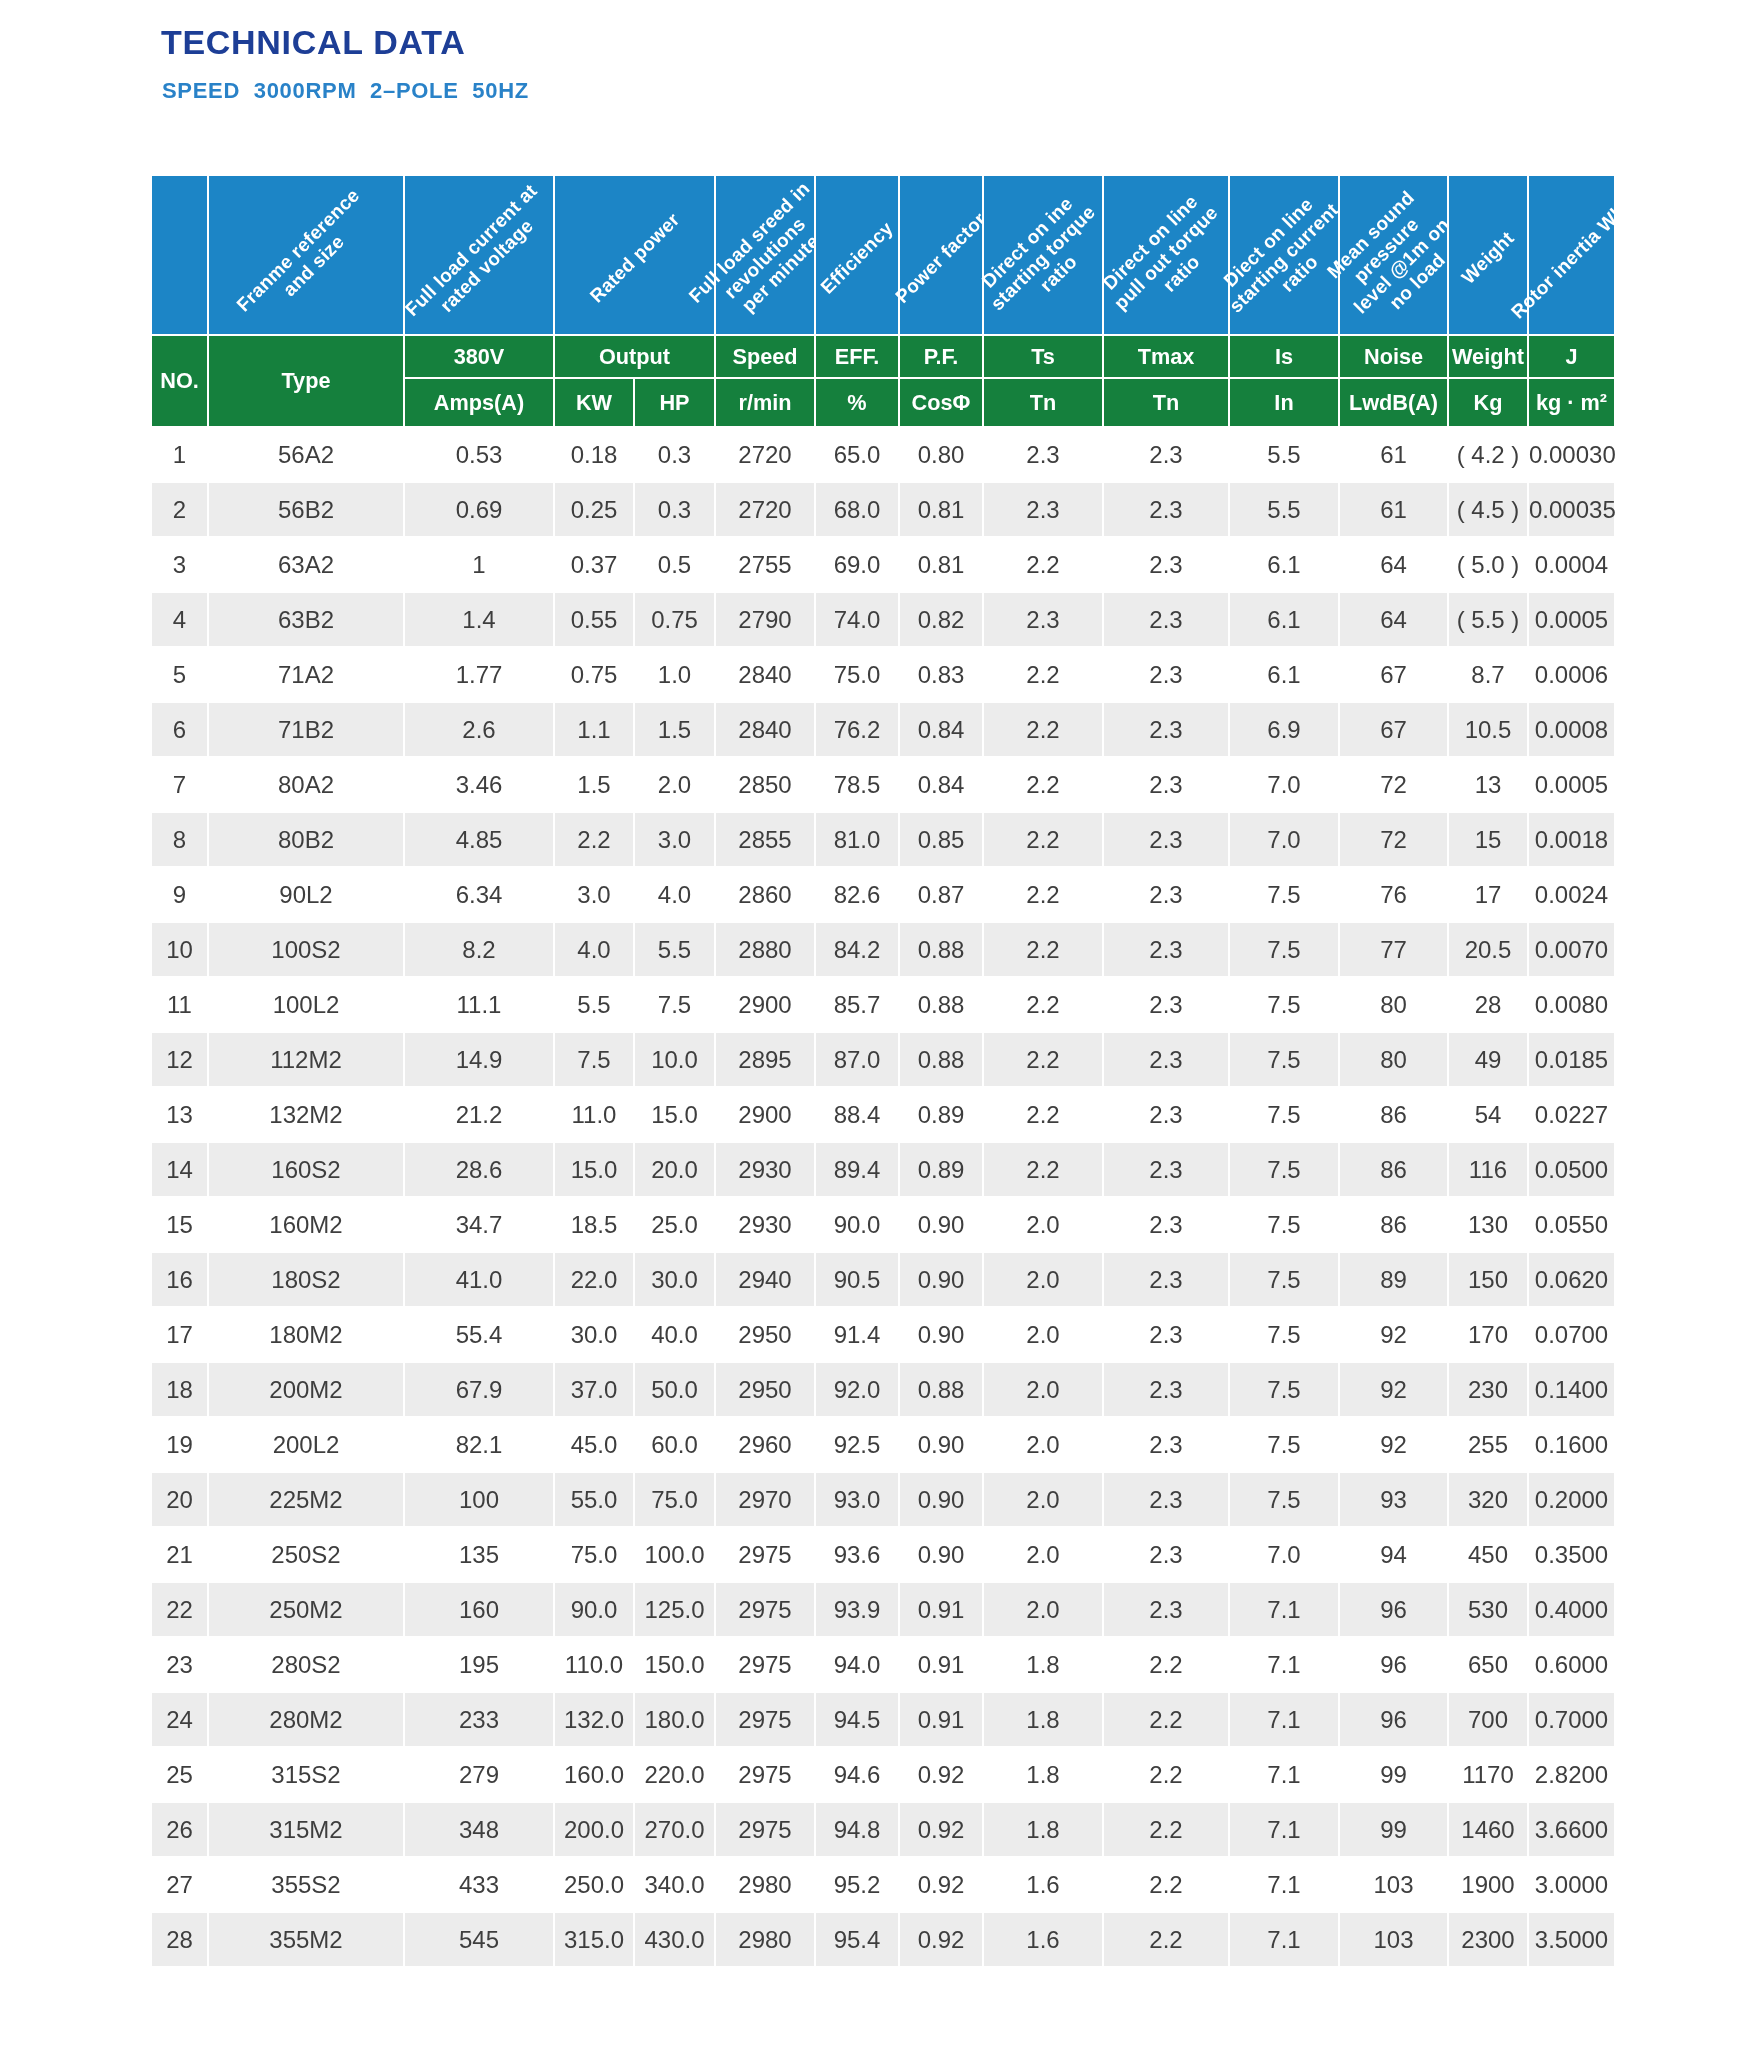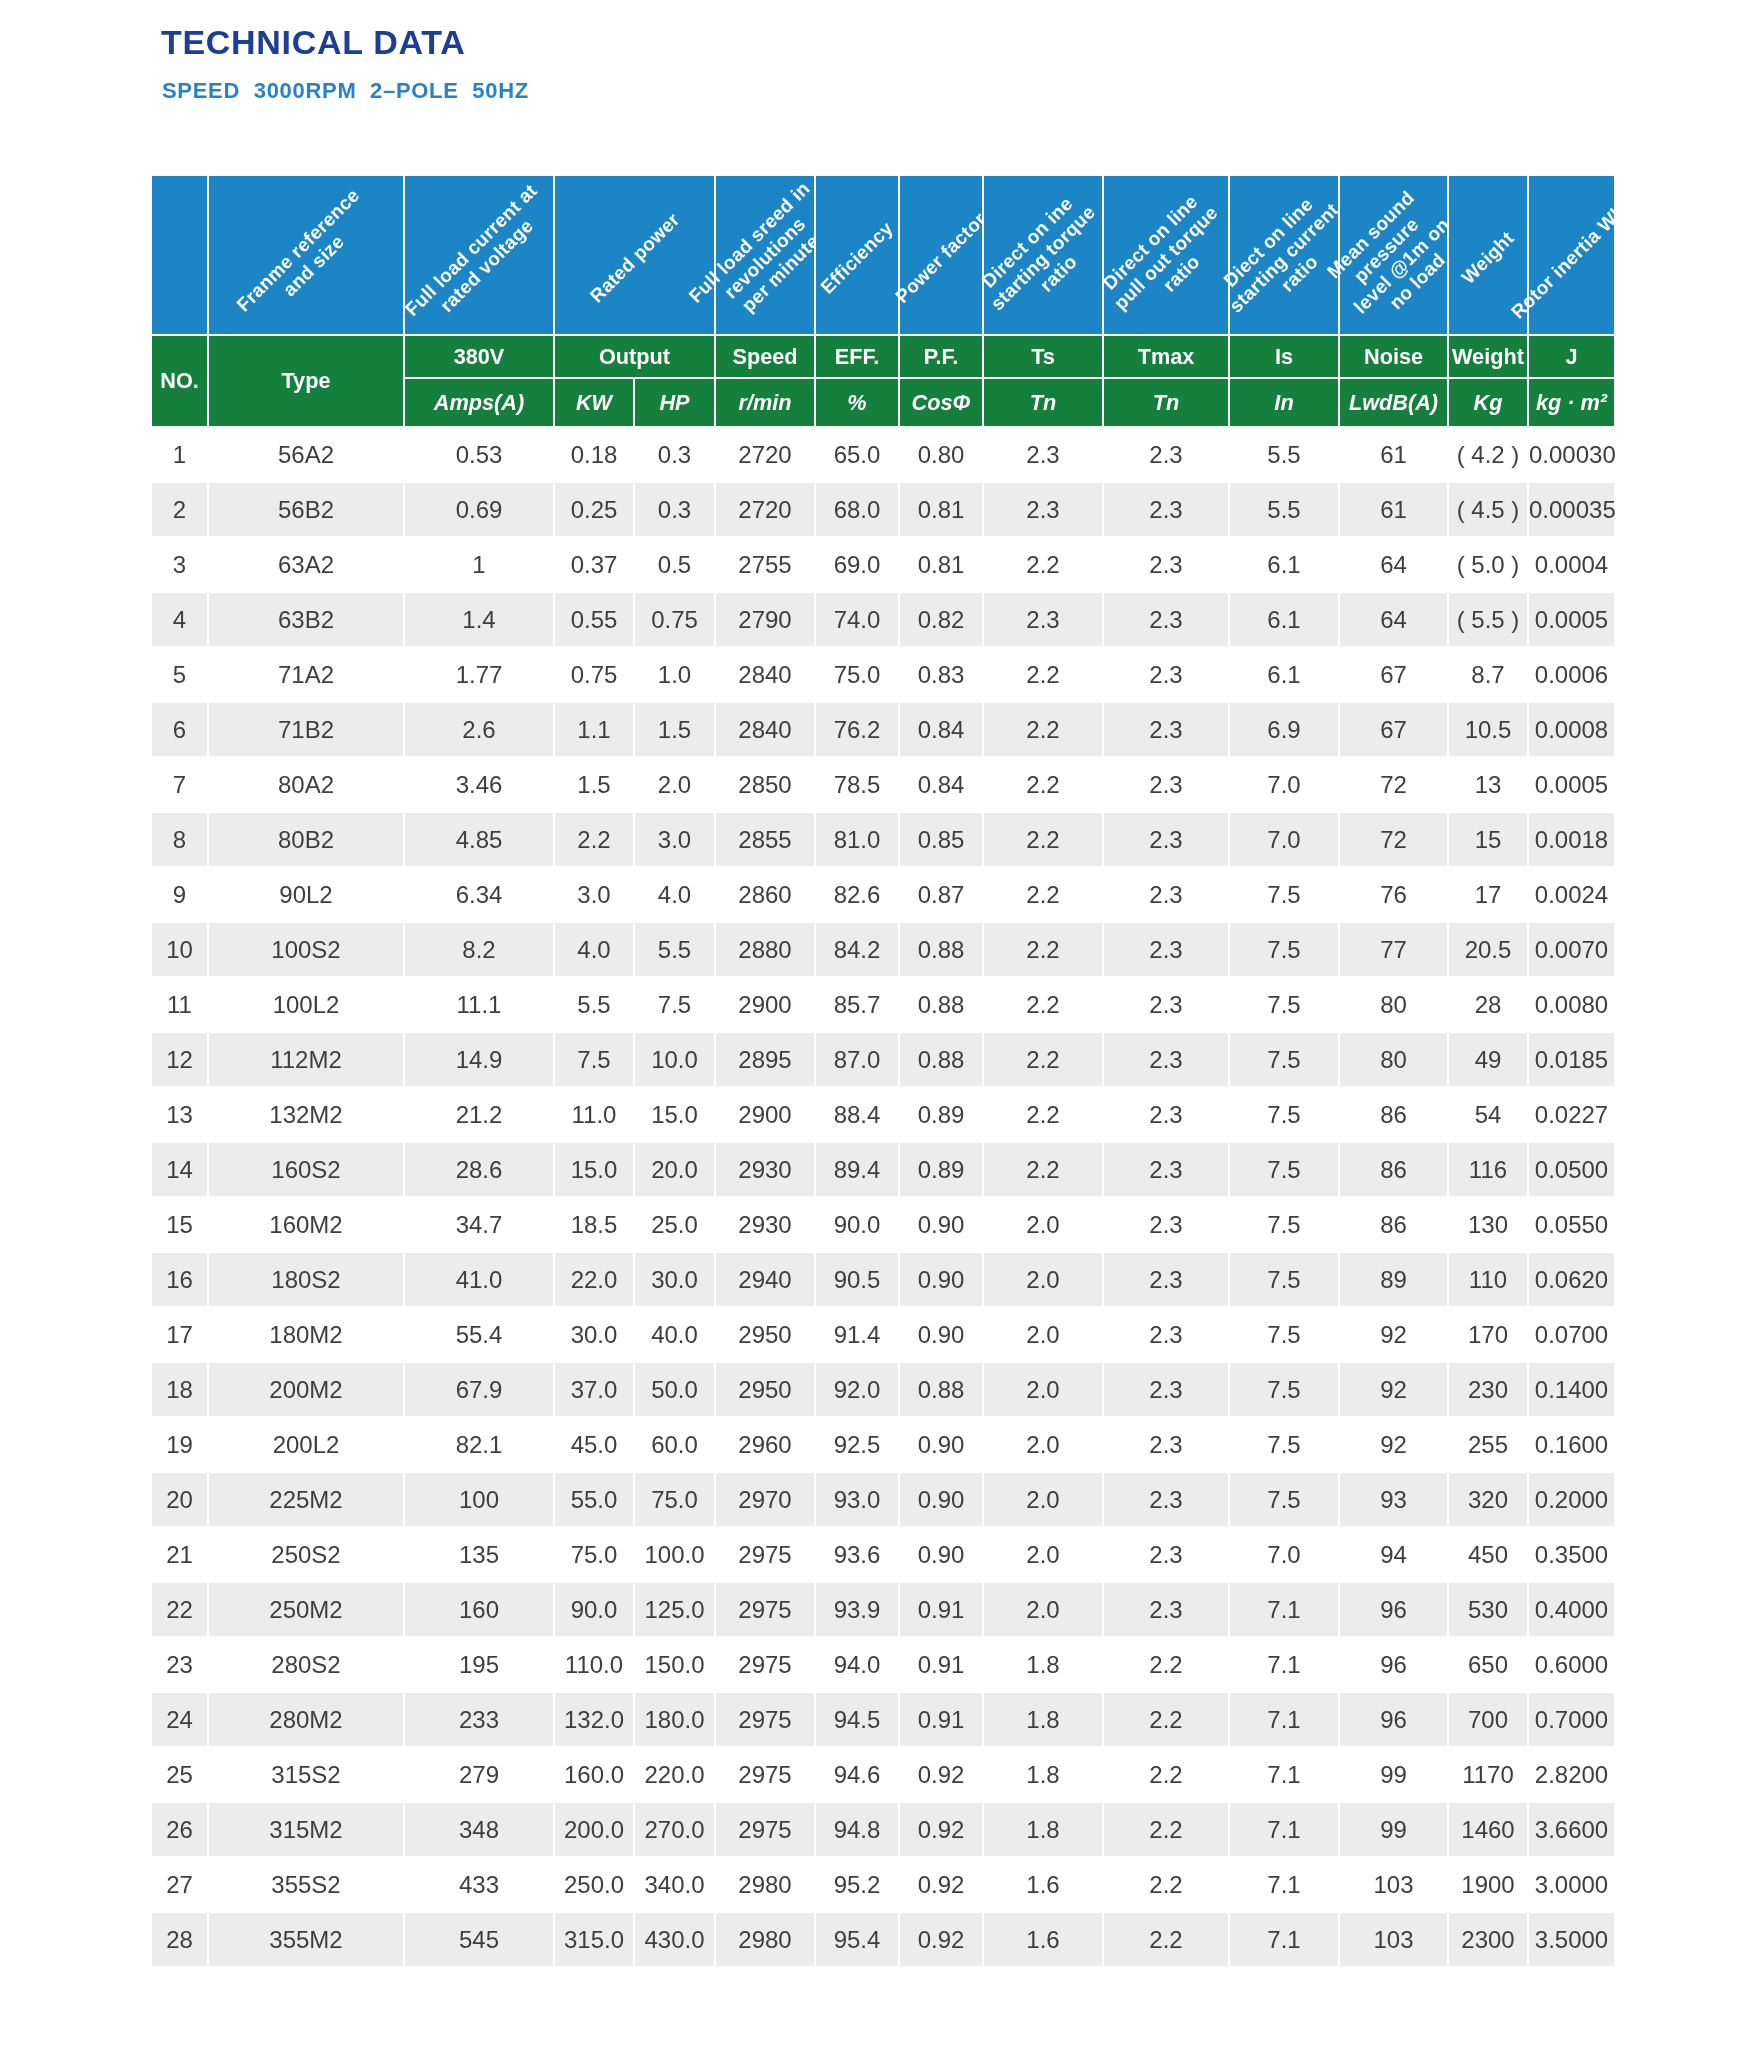--- a/index.html
+++ b/index.html
@@ -38,21 +38,21 @@
     color:#ffffff;font-weight:bold;font-size:19px;line-height:1.15;
     text-align:center;white-space:pre;letter-spacing:0.3px;
   }
 
   
   tr.sub1 th,tr.sub2 th{
     background:#15803d;color:#ffffff;font-weight:bold;
     font-size:21.7px;text-align:center;vertical-align:middle;
   }
   tr.sub1 th{height:43px;}
-  tr.sub2 th{height:49px;font-style:italic;}
+  tr.sub2 th{height:49px;}
   th.tall{font-size:24px;}
 
   
   tbody td{
     height:55px;background:#ffffff;text-align:center;vertical-align:middle;
     font-size:24px;color:#3e3e3e;
   }
   tbody tr.alt td{background:#ececec;}
 </style>
 </head>
@@ -411,21 +411,21 @@
           <td>41.0</td>
           <td>22.0</td>
           <td>30.0</td>
           <td>2940</td>
           <td>90.5</td>
           <td>0.90</td>
           <td>2.0</td>
           <td>2.3</td>
           <td>7.5</td>
           <td>89</td>
-          <td>110</td>
+          <td>150</td>
           <td>0.0620</td>
         </tr>
         <tr>
           <td>17</td>
           <td>180M2</td>
           <td>55.4</td>
           <td>30.0</td>
           <td>40.0</td>
           <td>2950</td>
           <td>91.4</td>

